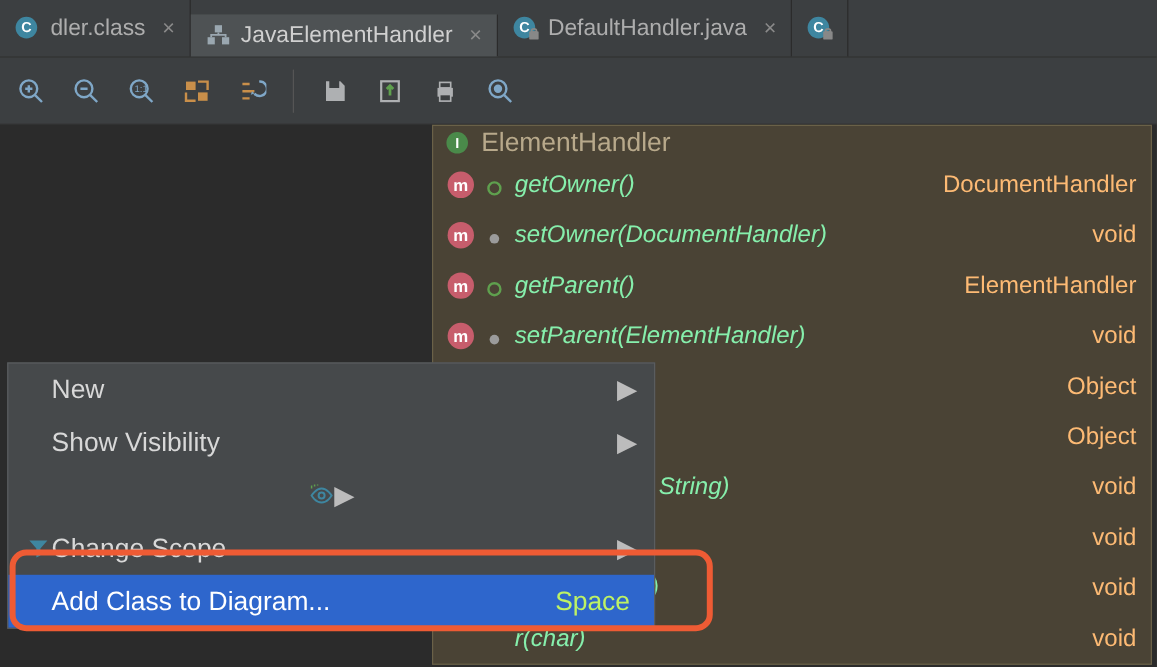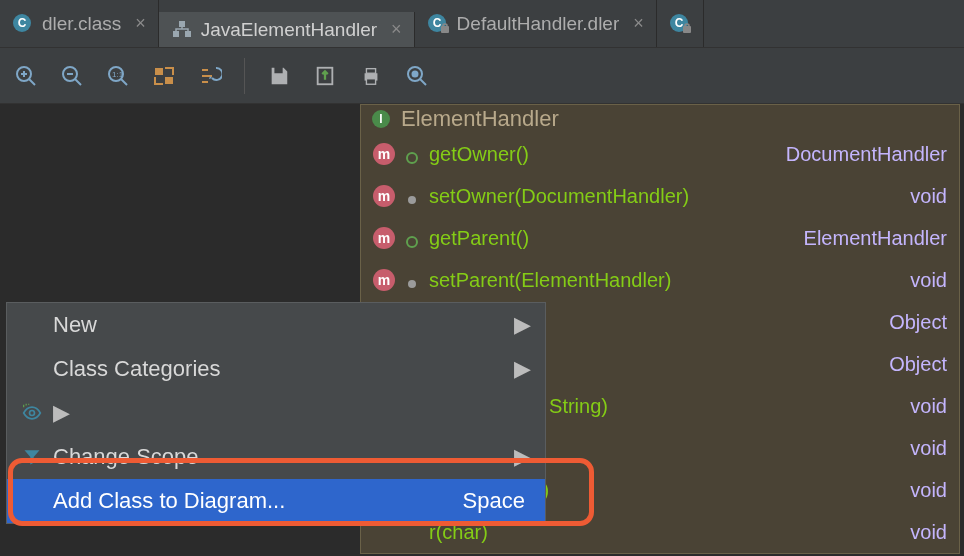--- a/index.html
+++ b/index.html
@@ -19,32 +19,32 @@
 
 
 .diagram-area { position: absolute; top: 104px; left: 0; right: 0; bottom: 0; background: #2b2b2b; }
 
 
 .class-box { position: absolute; top: 0; left: 360px; width: 600px; background: #4a4335; border: 1px solid #6a6148; font-size: 20px; }
 .class-title-row { height: 28px; display: flex; align-items: center; padding: 0 10px; gap: 10px; overflow: hidden; color: #b8a98b; font-size: 22px; }
 .member-row { height: 42px; display: flex; align-items: center; padding: 0 12px; gap: 10px; }
 .m-icon { width: 22px; height: 22px; border-radius: 50%; background: #c75d6c; color: #fff; font-size: 14px; display: flex; align-items: center; justify-content: center; font-weight: 600; flex-shrink: 0; }
 .vis-icon { width: 14px; height: 14px; flex-shrink: 0; }
-.m-name { color: #84cc16; flex-shrink: 0; }
+.m-name { color: #86efac; flex-shrink: 0; font-style: italic; }
 .m-spacer { flex: 1; }
-.m-type { color: #c4b5fd; text-align: right; flex-shrink: 0; }
+.m-type { color: #fdba74; text-align: right; flex-shrink: 0; }
 
 
 .context-menu { position: absolute; top: 302px; left: 6px; width: 540px; background: #46494b; border: 1px solid #5a5d5f; font-size: 22px; color: #d8d8d8; }
-.menu-item { height: 44px; display: flex; align-items: center; padding: 0 14px; gap: 10px; position: relative; }
+.menu-item { height: 44px; display: flex; align-items: center; padding: 0 14px; gap: 0; position: relative; justify-content: center; }
 .menu-item.selected { background: #2e66cc; color: #fff; }
 .menu-icon { width: 22px; height: 22px; flex-shrink: 0; display: flex; align-items: center; justify-content: center; }
 .menu-label { flex: 1; }
 .menu-arrow { color: #bcbcbc; }
-.menu-shortcut { color: #ffffff; margin-right: 6px; }
+.menu-shortcut { color: #bef264; margin-right: 6px; }
 
 
 .annotation { position: absolute; top: 458px; left: 8px; width: 586px; height: 68px; border: 5px solid #ee5b34; border-radius: 14px; pointer-events: none; }
 </style>
 </head>
 <body>
 
 <div class="tab-bar" id="tab-bar">
     <div class="tab">
       <span class="tab-icon">
@@ -70,21 +70,21 @@
     </div>
     <div class="tab">
       <span class="tab-icon">
         <svg width="22" height="22" viewBox="0 0 22 22">
           <circle cx="10" cy="10" r="9" fill="#3e86a0"></circle>
           <text x="10" y="14" text-anchor="middle" fill="#fff" font-size="12" font-weight="bold">C</text>
           <rect x="14" y="13" width="8" height="7" rx="1" fill="#888"></rect>
           <rect x="16" y="11" width="4" height="3" rx="2" fill="none" stroke="#888" stroke-width="1.5"></rect>
         </svg>
       </span>
-      <span>DefaultHandler.dler</span>
+      <span>DefaultHandler.java</span>
       <span class="tab-close">×</span>
     </div>
     <div class="tab">
       <span class="tab-icon">
         <svg width="22" height="22" viewBox="0 0 22 22">
           <circle cx="10" cy="10" r="9" fill="#3e86a0"></circle>
           <text x="10" y="14" text-anchor="middle" fill="#fff" font-size="12" font-weight="bold">C</text>
           <rect x="14" y="13" width="8" height="7" rx="1" fill="#888"></rect>
           <rect x="16" y="11" width="4" height="3" rx="2" fill="none" stroke="#888" stroke-width="1.5"></rect>
         </svg>
@@ -262,21 +262,21 @@
 </div>
 
 <div class="context-menu" id="context-menu">
     <div class="menu-item">
       <span class="menu-icon"></span>
       <span class="menu-label">New</span>
       <span class="menu-arrow">▶</span>
     </div>
     <div class="menu-item">
       <span class="menu-icon"></span>
-      <span class="menu-label">Class Categories</span>
+      <span class="menu-label">Show Visibility</span>
       <span class="menu-arrow">▶</span>
     </div>
     <div class="menu-item">
       <span class="menu-icon">
         <svg width="20" height="20" viewBox="0 0 24 24" fill="none" stroke="#3e86a0" stroke-width="2">
           <path d="M2 12 s4-7 10-7 10 7 10 7-4 7-10 7-10-7-10-7z"></path>
           <circle cx="12" cy="12" r="3"></circle>
           <path d="M2 5 v-3 M5 3 v-2 M8 2 v-1" stroke="#5fa04e" stroke-width="1.5"></path>
         </svg>
       </span>

